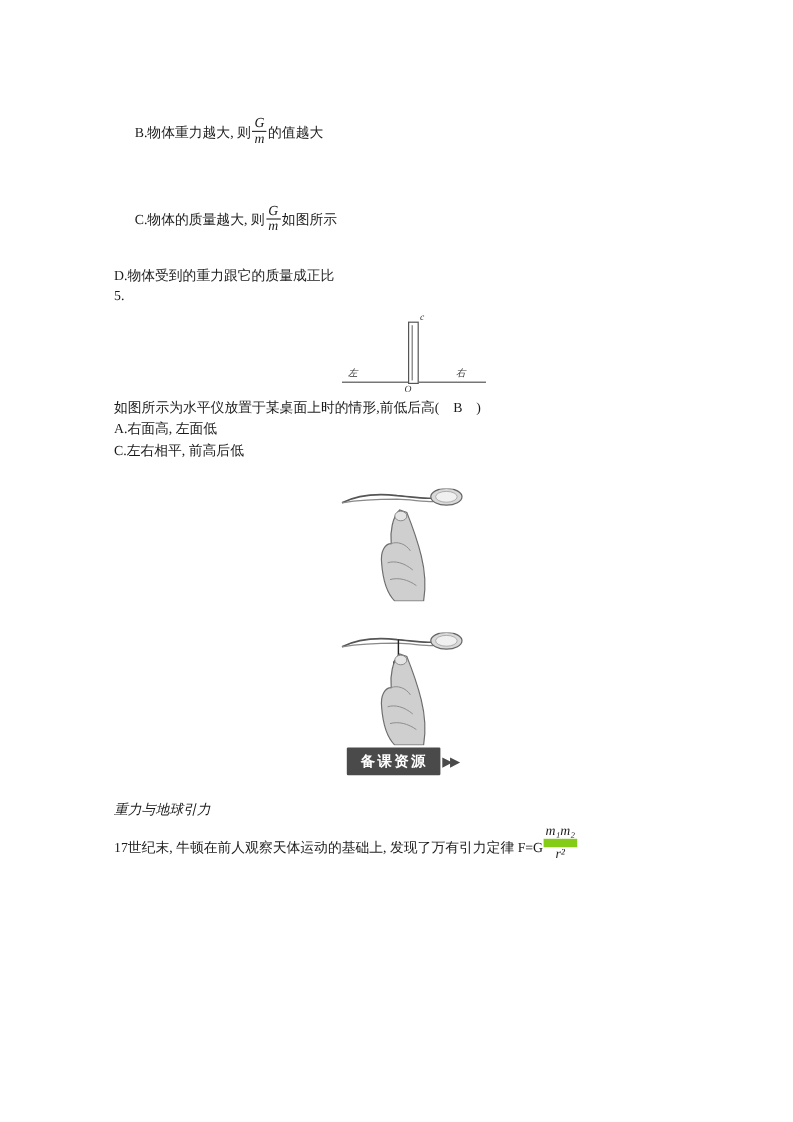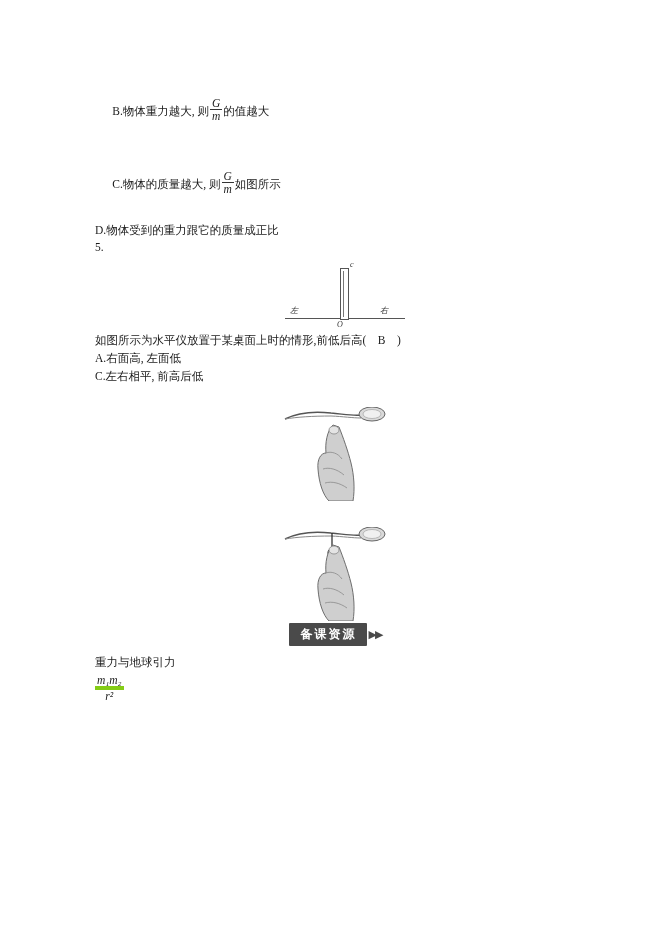--- a/index.html
+++ b/index.html
@@ -179,33 +179,34 @@
   .para {
     font-size: 11.5px;
     line-height: 18.5px;
     text-align: justify;
     color: #1b1b1b;
     margin-top: 3px;
   }
   .heading {
     font-size: 11.5px;
     line-height: 18px;
-    margin-top: 6px;
+    margin-top: 19px;
+    font-style: italic;
   }
   .formula-frac {
     display: inline-block;
     vertical-align: -0.45em;
     text-align: center;
     line-height: 1.05;
     font-style: italic;
     font-size: 11.5px;
   }
   .formula-frac .num {
     display: block;
-    border-bottom: 4px solid #84cc16;
+    border-bottom: 7px solid #84cc16;
     padding: 0 2px;
   }
   .formula-frac .den {
     display: block;
     padding: 0 2px;
   }
   .u { text-decoration: underline; }
 </style>
 </head>
 <body>
@@ -291,17 +292,17 @@
     </div>
 
     <div class="banner">
       <div class="banner-box">备课资源</div>
       <div class="banner-arrows">▶▶</div>
     </div>
 
     <div class="heading">重力与地球引力</div>
 
     <div class="para">
-      <span class="formula-frac"><span class="num">m₁m₂</span><span class="den">r²</span></span>
+      <span>17世纪末, 牛顿在前人观察天体运动的基础上, 发现了万有引力定律 F=G</span><span class="formula-frac"><span class="num">m₁m₂</span><span class="den">r²</span></span>
     </div>
 
   </div>
 </div>
 
 </body></html>

